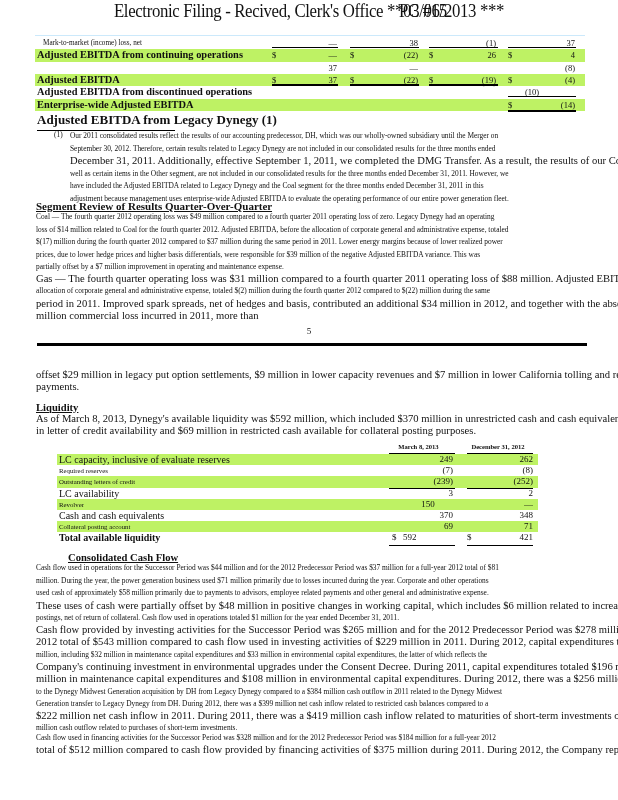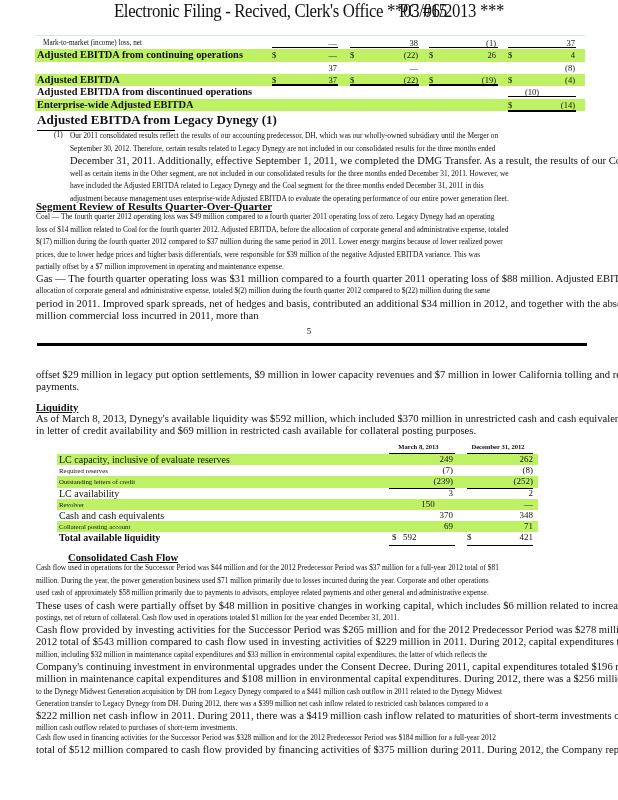--- a/index.html
+++ b/index.html
@@ -185,21 +185,21 @@
     <div class="abs para small" style="left:36px;top:587.2px;width:582px;">used cash of approximately $58 million primarily due to payments to advisors, employee related payments and other general and administrative expense.</div>
     <div class="abs para big" style="left:36px;top:599.8px;width:582px;">These uses of cash were partially offset by $48 million in positive changes in working capital, which includes $6 million related to increased c</div>
     <div class="abs para small" style="left:36px;top:612.4px;width:582px;">postings, net of return of collateral. Cash flow used in operations totaled $1 million for the year ended December 31, 2011.</div>
   </div>
 <div id="cfinv">
     <div class="abs para big" style="left:36px;top:624px;width:582px;">Cash flow provided by investing activities for the Successor Period was $265 million and for the 2012 Predecessor Period was $278 million fo</div>
     <div class="abs para big" style="left:36px;top:636.3px;width:582px;">2012 total of $543 million compared to cash flow used in investing activities of $229 million in 2011. During 2012, capital expenditures totale</div>
     <div class="abs para small" style="left:36px;top:648.6px;width:582px;">million, including $32 million in maintenance capital expenditures and $33 million in environmental capital expenditures, the latter of which reflects the</div>
     <div class="abs para big" style="left:36px;top:660.9px;width:582px;">Company's continuing investment in environmental upgrades under the Consent Decree. During 2011, capital expenditures totaled $196 milli</div>
     <div class="abs para big" style="left:36px;top:673.2px;width:582px;">million in maintenance capital expenditures and $108 million in environmental capital expenditures. During 2012, there was a $256 million ca</div>
-    <div class="abs para small" style="left:36px;top:685.5px;width:582px;">to the Dynegy Midwest Generation acquisition by DH from Legacy Dynegy compared to a $441 million cash outflow in 2011 related to the Dynegy Midwest</div>
+    <div class="abs para small" style="left:36px;top:685.5px;width:582px;">to the Dynegy Midwest Generation acquisition by DH from Legacy Dynegy compared to a $384 million cash outflow in 2011 related to the Dynegy Midwest</div>
     <div class="abs para small" style="left:36px;top:697.8px;width:582px;">Generation transfer to Legacy Dynegy from DH. During 2012, there was a $399 million net cash inflow related to restricted cash balances compared to a</div>
     <div class="abs para big" style="left:36px;top:710.1px;width:582px;">$222 million net cash inflow in 2011. During 2011, there was a $419 million cash inflow related to maturities of short-term investments offset b</div>
     <div class="abs para small" style="left:36px;top:722.4px;width:582px;">million cash outflow related to purchases of short-term investments.</div>
   </div>
 <div id="cffin">
     <div class="abs para small" style="left:36px;top:732px;width:582px;">Cash flow used in financing activities for the Successor Period was $328 million and for the 2012 Predecessor Period was $184 million for a full-year 2012</div>
     <div class="abs para big" style="left:36px;top:743.5px;width:582px;">total of $512 million compared to cash flow provided by financing activities of $375 million during 2011. During 2012, the Company repaid $</div>
   </div>
 
 </body></html>

